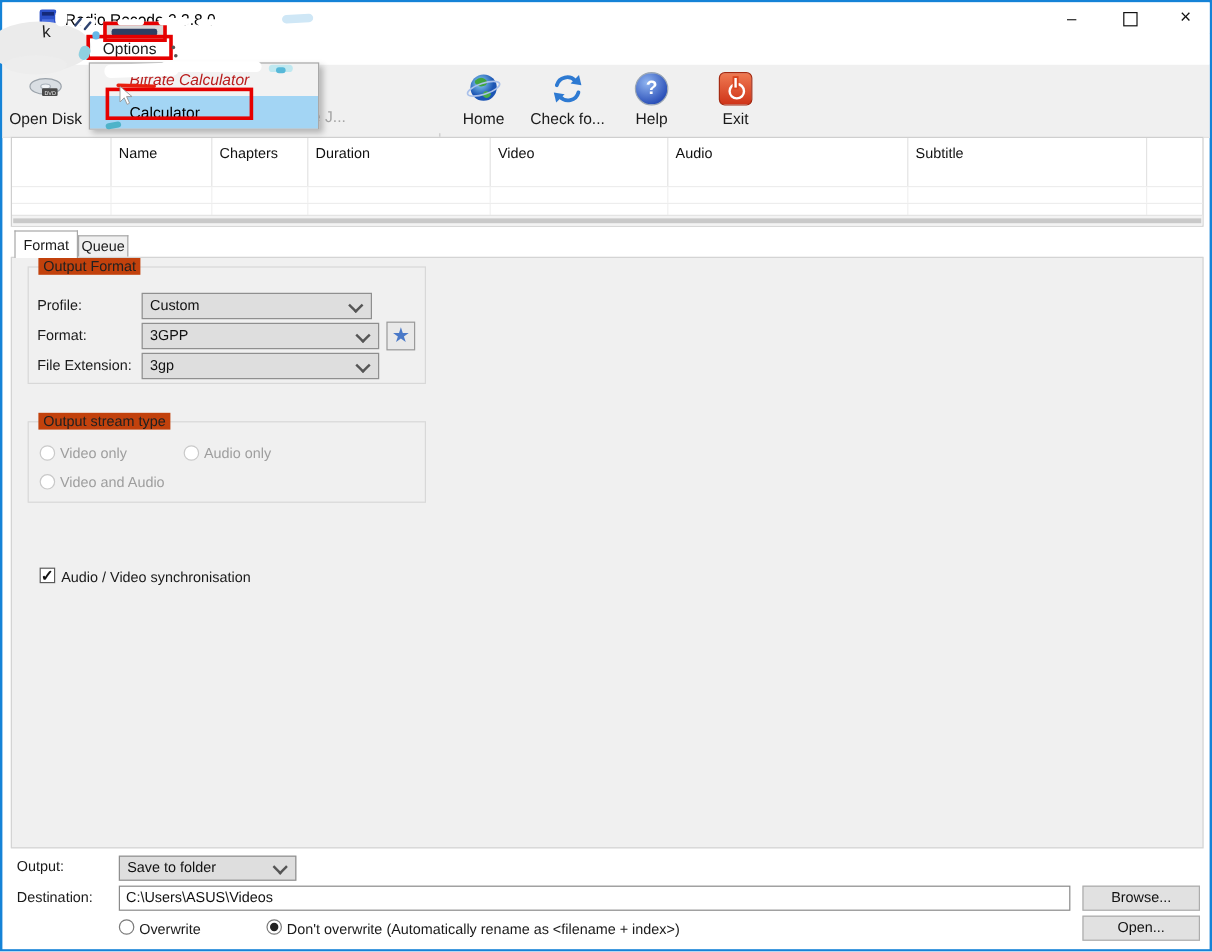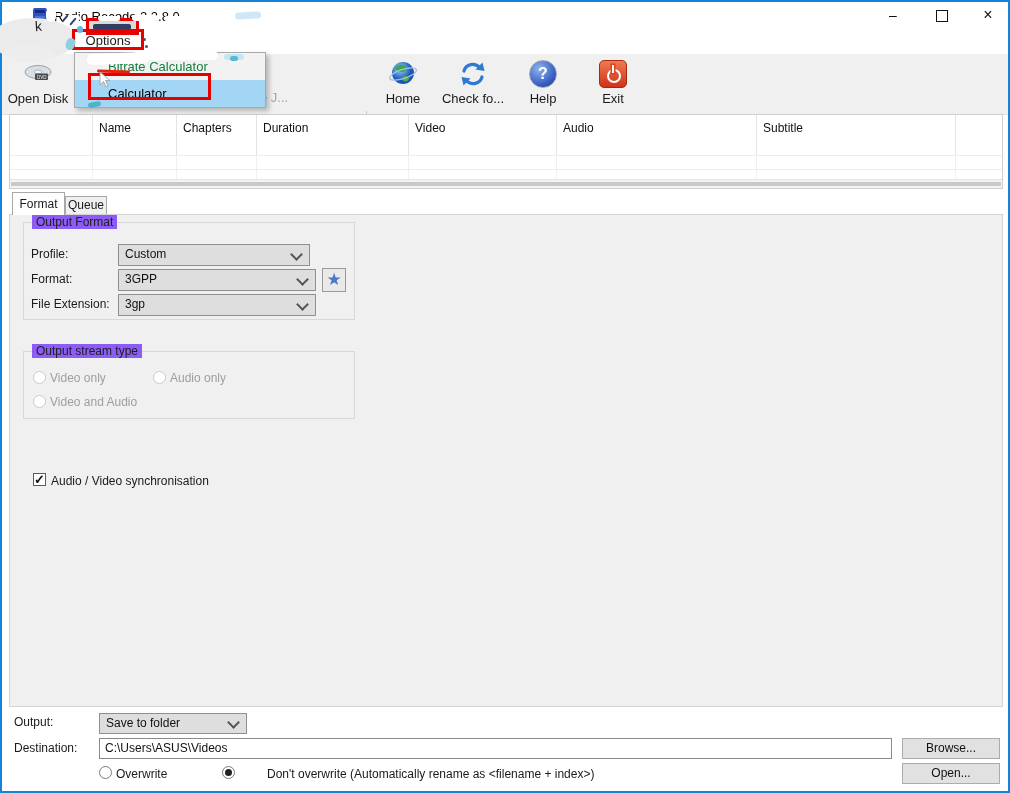--- a/index.html
+++ b/index.html
@@ -18,21 +18,21 @@
   .maxbox{position:absolute;left:12px;top:8px;width:10px;height:10px;border:1px solid #111;}
 
   
   .menubar{position:absolute;left:0;top:26px;right:0;height:26px;background:#fff;}
   .menu-trigger{position:absolute;left:75px;top:3px;width:62px;height:20px;line-height:20px;text-align:center;font-size:13px;color:#1a1a1a;}
 
   
   .dropdown{position:absolute;left:72px;top:50px;width:190px;background:#f2f2f2;border:1px solid #a8a8a8;
             box-shadow:3px 3px 5px rgba(0,0,0,.25);z-index:50;}
   .mi{height:27px;line-height:27px;padding-left:33px;font-size:13px;}
-  .mi.disabled{color:#15803d;}
+  .mi.disabled{color:#b91c1c;font-style:italic;}
   .mi.hilite{background:#a3d5f4;color:#000;}
 
   
   .redbox{position:absolute;border:3px solid #e60000;z-index:60;box-sizing:border-box;}
 
   
   .toolbar{position:absolute;left:0;top:52px;right:0;height:60px;background:#f0f0f0;border-bottom:1px solid #e2e2e2;}
   .tbtn{position:absolute;top:3px;height:54px;text-align:center;}
   .tbtn .ic{height:34px;display:flex;align-items:center;justify-content:center;}
   .tbtn .lbl{font-size:13px;color:#1a1a1a;white-space:nowrap;}
@@ -55,21 +55,21 @@
   .hscroll{position:absolute;left:0;right:0;bottom:0;height:8px;background:#f3f3f3;border-top:1px solid #e4e4e4;}
   .hscroll .thumb{position:absolute;left:1px;right:1px;top:2px;height:4px;background:#c9c9c9;}
 
   
   .tab{position:absolute;box-sizing:border-box;text-align:center;font-size:12px;border:1px solid #a8a8a8;border-bottom:none;}
   .tab.active{left:10px;top:190px;width:53px;height:23px;background:#fff;z-index:3;line-height:22px;}
   .tab.idle{left:63px;top:194px;width:42px;height:18px;background:#f0f0f0;z-index:1;line-height:17px;}
   .panel{position:absolute;left:7px;top:212px;width:994px;height:493px;background:#f0f0f0;border:1px solid #d4d4d4;box-sizing:border-box;z-index:2;}
 
   .group{position:absolute;border:1px solid #d8d8d8;}
-  .group .gtitle{position:absolute;top:-8px;left:8px;background:#8b5cf6;padding:0 4px;font-size:12px;color:#202020;white-space:nowrap;}
+  .group .gtitle{position:absolute;top:-8px;left:8px;background:#c2410c;padding:0 4px;font-size:12px;color:#202020;white-space:nowrap;}
   .flabel{position:absolute;font-size:12px;color:#1a1a1a;white-space:nowrap;}
   .combo{position:absolute;background:#dedede;border:1px solid #8f8f8f;box-sizing:border-box;
          font-size:12px;line-height:19px;padding-left:6px;color:#111;}
   .combo .chev{position:absolute;right:8px;top:5px;width:7px;height:7px;border-right:2px solid #555;border-bottom:2px solid #555;transform:rotate(45deg);}
   .starbtn{position:absolute;width:24px;height:24px;background:#e9e9e9;border:1px solid #9a9a9a;box-sizing:border-box;
            color:#4a79c8;font-size:17px;line-height:22px;text-align:center;}
 
   .radio{position:absolute;width:13px;height:13px;border-radius:50%;background:#fff;border:1px solid #7a7a7a;box-sizing:border-box;}
   .radio.disabled{border-color:#c9c9c9;}
   .radio.selected:after{content:"";position:absolute;inset:2px;background:#222;border-radius:50%;}
@@ -299,16 +299,16 @@
 
   <span class="flabel" style="left:12px;top:739px;">Destination:</span>
   <div class="textinput" style="left:97px;top:736px;width:793px;height:21px;">
     <span>C:\Users\ASUS\Videos</span>
   </div>
   <div class="pbtn" style="left:900px;top:736px;">Browse...</div>
 
   <span class="radio" style="left:97px;top:764px;"></span>
   <span class="rlabel" style="left:114px;top:765px;">Overwrite</span>
   <span class="radio selected" style="left:220px;top:764px;"></span>
-  <span class="rlabel" style="left:237px;top:765px;margin-left:28px;">Don't overwrite (Automatically rename as &lt;filename + index&gt;)</span>
+  <span class="rlabel" style="left:237px;top:765px;">Don't overwrite (Automatically rename as &lt;filename + index&gt;)</span>
   <div class="pbtn" style="left:900px;top:761px;">Open...</div>
 
 </div>
 
 </body></html>

